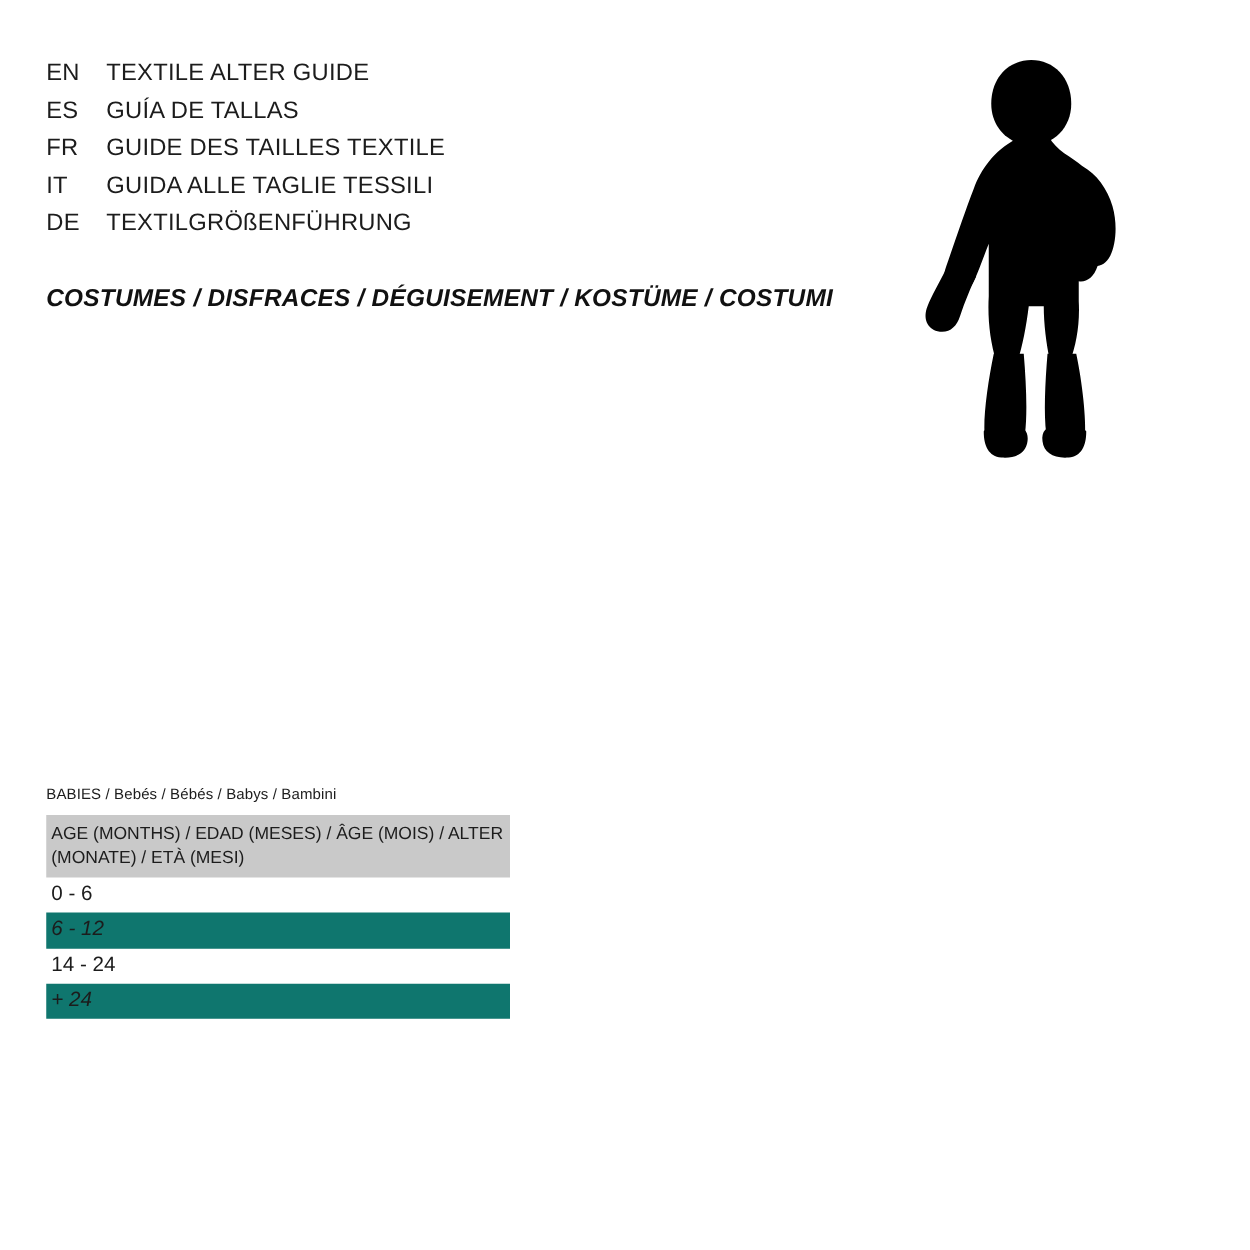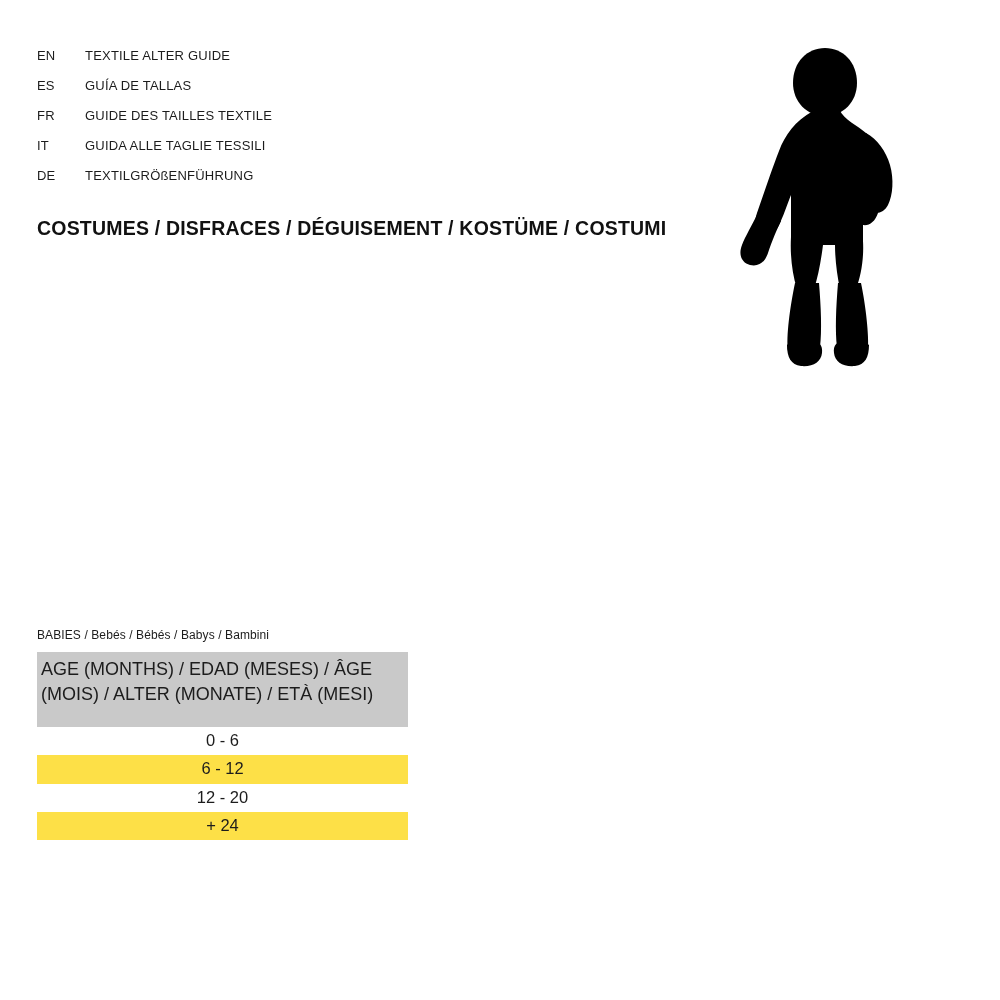--- a/index.html
+++ b/index.html
@@ -20,41 +20,42 @@
   .lang-block {
     position: absolute;
     left: 37px;
     top: 48px;
     width: 640px;
   }
   .lang-row {
     display: flex;
     align-items: baseline;
     height: 30px;
-    font-size: 13px;
+    font-size: 19px;
     letter-spacing: 0.2px;
     color: #1c1c1c;
   }
   .lang-code {
     width: 48px;
     flex: 0 0 48px;
   }
   .lang-text {
     flex: 1 1 auto;
   }
 
   .costume-line {
     position: absolute;
     left: 37px;
-    top: 217px;
+    top: 228px;
     font-size: 19.5px;
     font-weight: bold;
     letter-spacing: 0.2px;
     color: #111111;
     white-space: nowrap;
+    font-style: italic;
   }
 
   
   .silhouette {
     position: absolute;
     left: 735px;
     top: 45px;
     width: 165px;
     height: 325px;
   }
@@ -79,34 +80,34 @@
   }
   table.size-table {
     border-collapse: collapse;
     width: 371px;
     table-layout: fixed;
   }
   table.size-table th {
     background: #c9c9c9;
     text-align: left;
     font-weight: normal;
-    font-size: 18px;
+    font-size: 14px;
     line-height: 1.38;
-    padding: 5px 4px 20px 4px;
+    padding: 5px 4px 6px 4px;
     color: #1c1c1c;
   }
   table.size-table td {
     font-size: 16.5px;
     padding: 3px 4px 4px 4px;
     color: #1c1c1c;
     line-height: 1.3;
-    text-align: center;
   }
   table.size-table tr.alt td {
-    background: #fde047;
+    background: #0f766e;
+    font-style: italic;
   }
 </style>
 </head>
 <body>
 
 <div class="lang-block">
   <div class="lang-row">
     <span class="lang-code">EN</span>
     <span class="lang-text">TEXTILE ALTER GUIDE</span>
   </div>
@@ -192,20 +193,20 @@
       </tr>
     </thead>
     <tbody>
       <tr>
         <td>0 - 6</td>
       </tr>
       <tr class="alt">
         <td>6 - 12</td>
       </tr>
       <tr>
-        <td>12 - 20</td>
+        <td>14 - 24</td>
       </tr>
       <tr class="alt">
         <td>+ 24</td>
       </tr>
     </tbody>
   </table>
 </div>
 
 </body></html>

